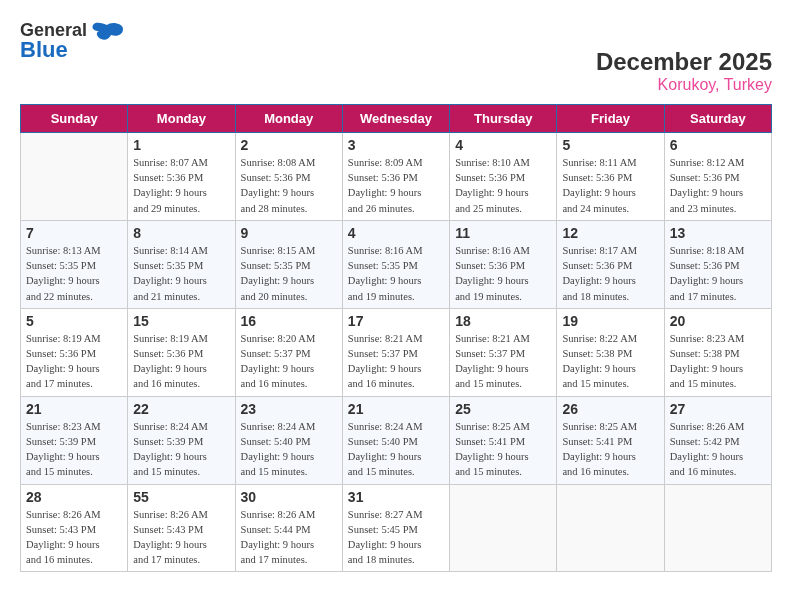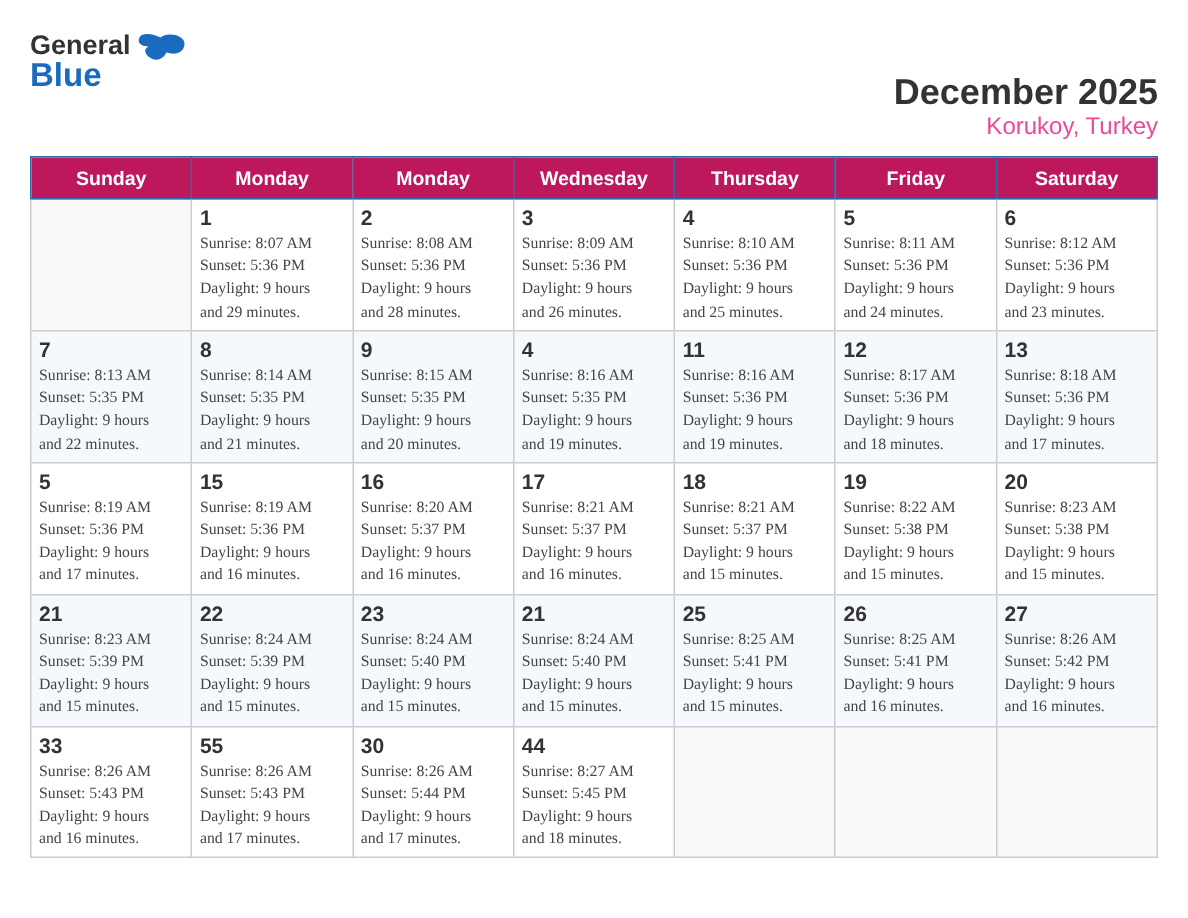--- a/index.html
+++ b/index.html
@@ -220,33 +220,33 @@
           <span class="day-num">26</span>
           <div class="day-info">Sunrise: 8:25 AM<br>Sunset: 5:41 PM<br>Daylight: 9 hours<br>and 16 minutes.</div>
         </td>
         <td>
           <span class="day-num">27</span>
           <div class="day-info">Sunrise: 8:26 AM<br>Sunset: 5:42 PM<br>Daylight: 9 hours<br>and 16 minutes.</div>
         </td>
       </tr>
       <tr>
         <td>
-          <span class="day-num">33</span>
+          <span class="day-num">28</span>
           <div class="day-info">Sunrise: 8:26 AM<br>Sunset: 5:43 PM<br>Daylight: 9 hours<br>and 16 minutes.</div>
         </td>
         <td>
           <span class="day-num">55</span>
           <div class="day-info">Sunrise: 8:26 AM<br>Sunset: 5:43 PM<br>Daylight: 9 hours<br>and 17 minutes.</div>
         </td>
         <td>
           <span class="day-num">30</span>
           <div class="day-info">Sunrise: 8:26 AM<br>Sunset: 5:44 PM<br>Daylight: 9 hours<br>and 17 minutes.</div>
         </td>
         <td>
-          <span class="day-num">44</span>
+          <span class="day-num">31</span>
           <div class="day-info">Sunrise: 8:27 AM<br>Sunset: 5:45 PM<br>Daylight: 9 hours<br>and 18 minutes.</div>
         </td>
         <td class="empty-cell"></td>
         <td class="empty-cell"></td>
         <td class="empty-cell"></td>
       </tr>
     </tbody>
 </table>
 
 </body></html>

